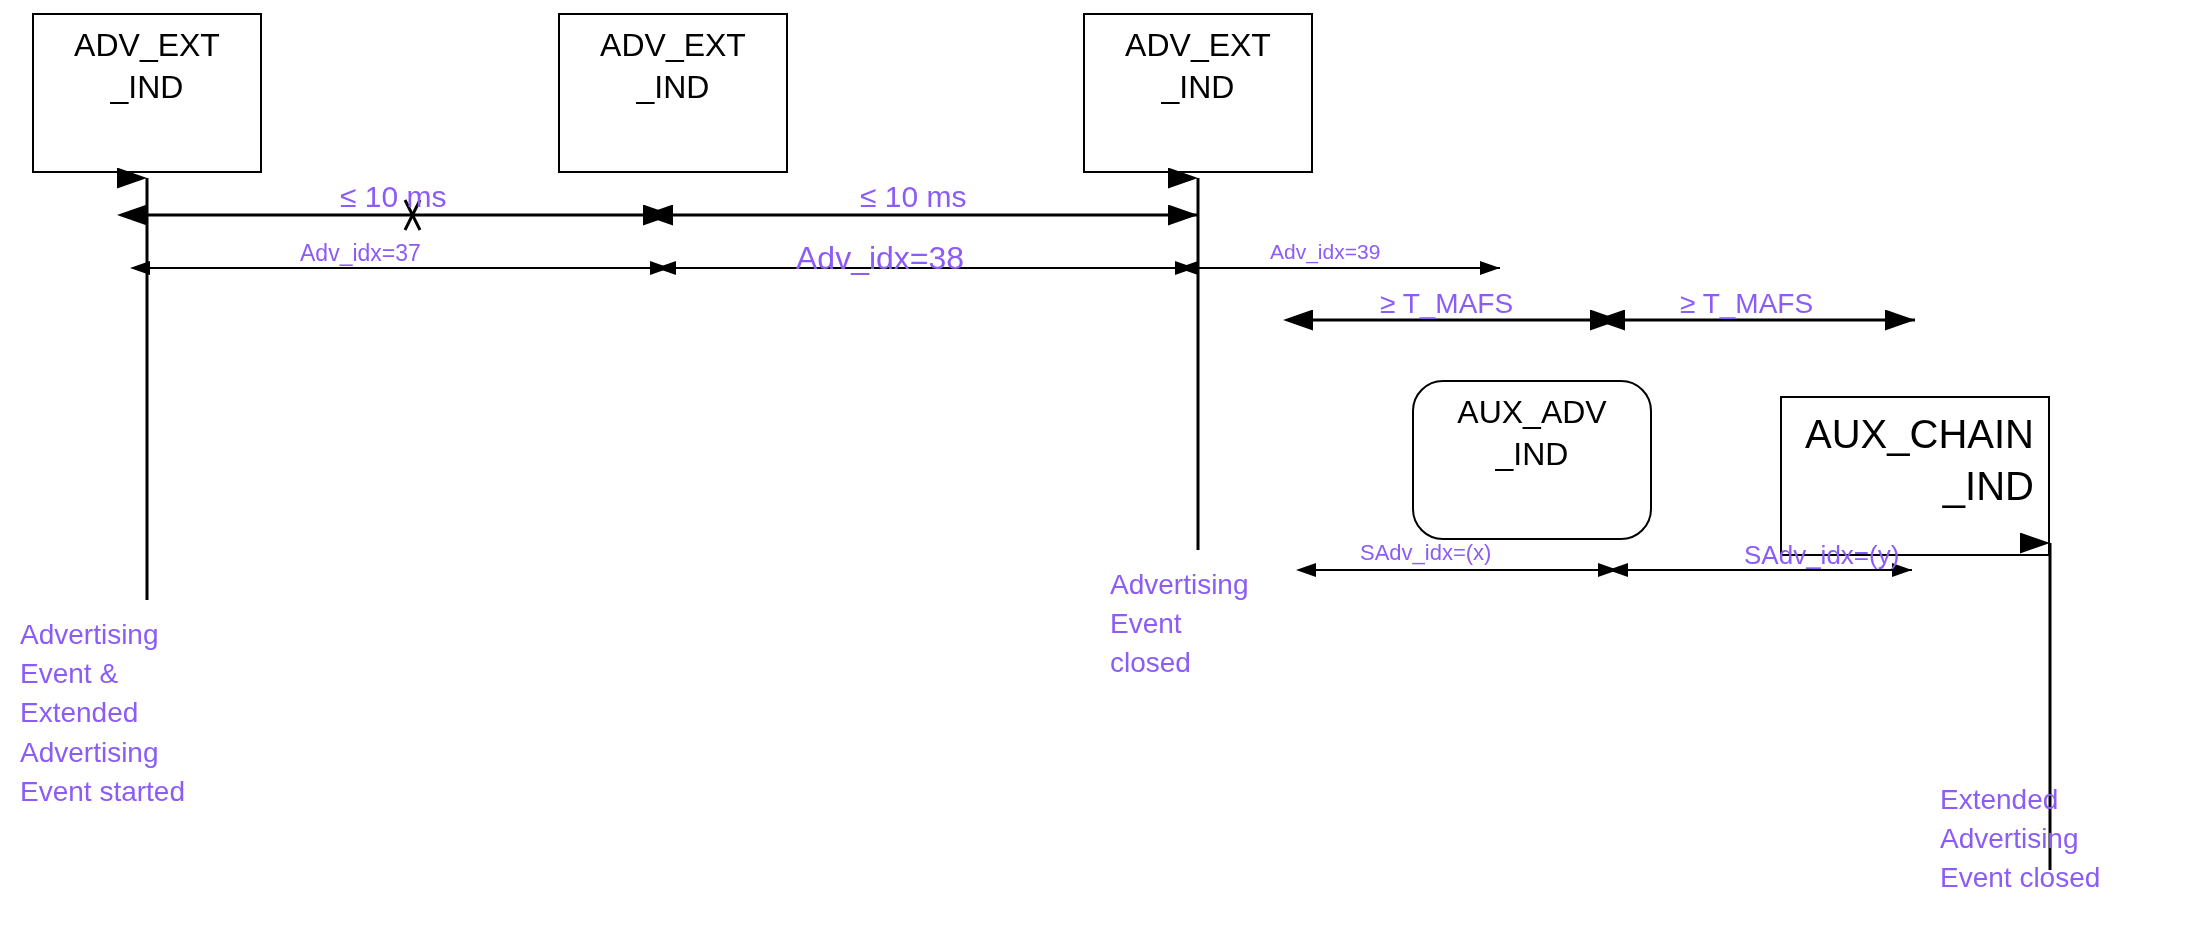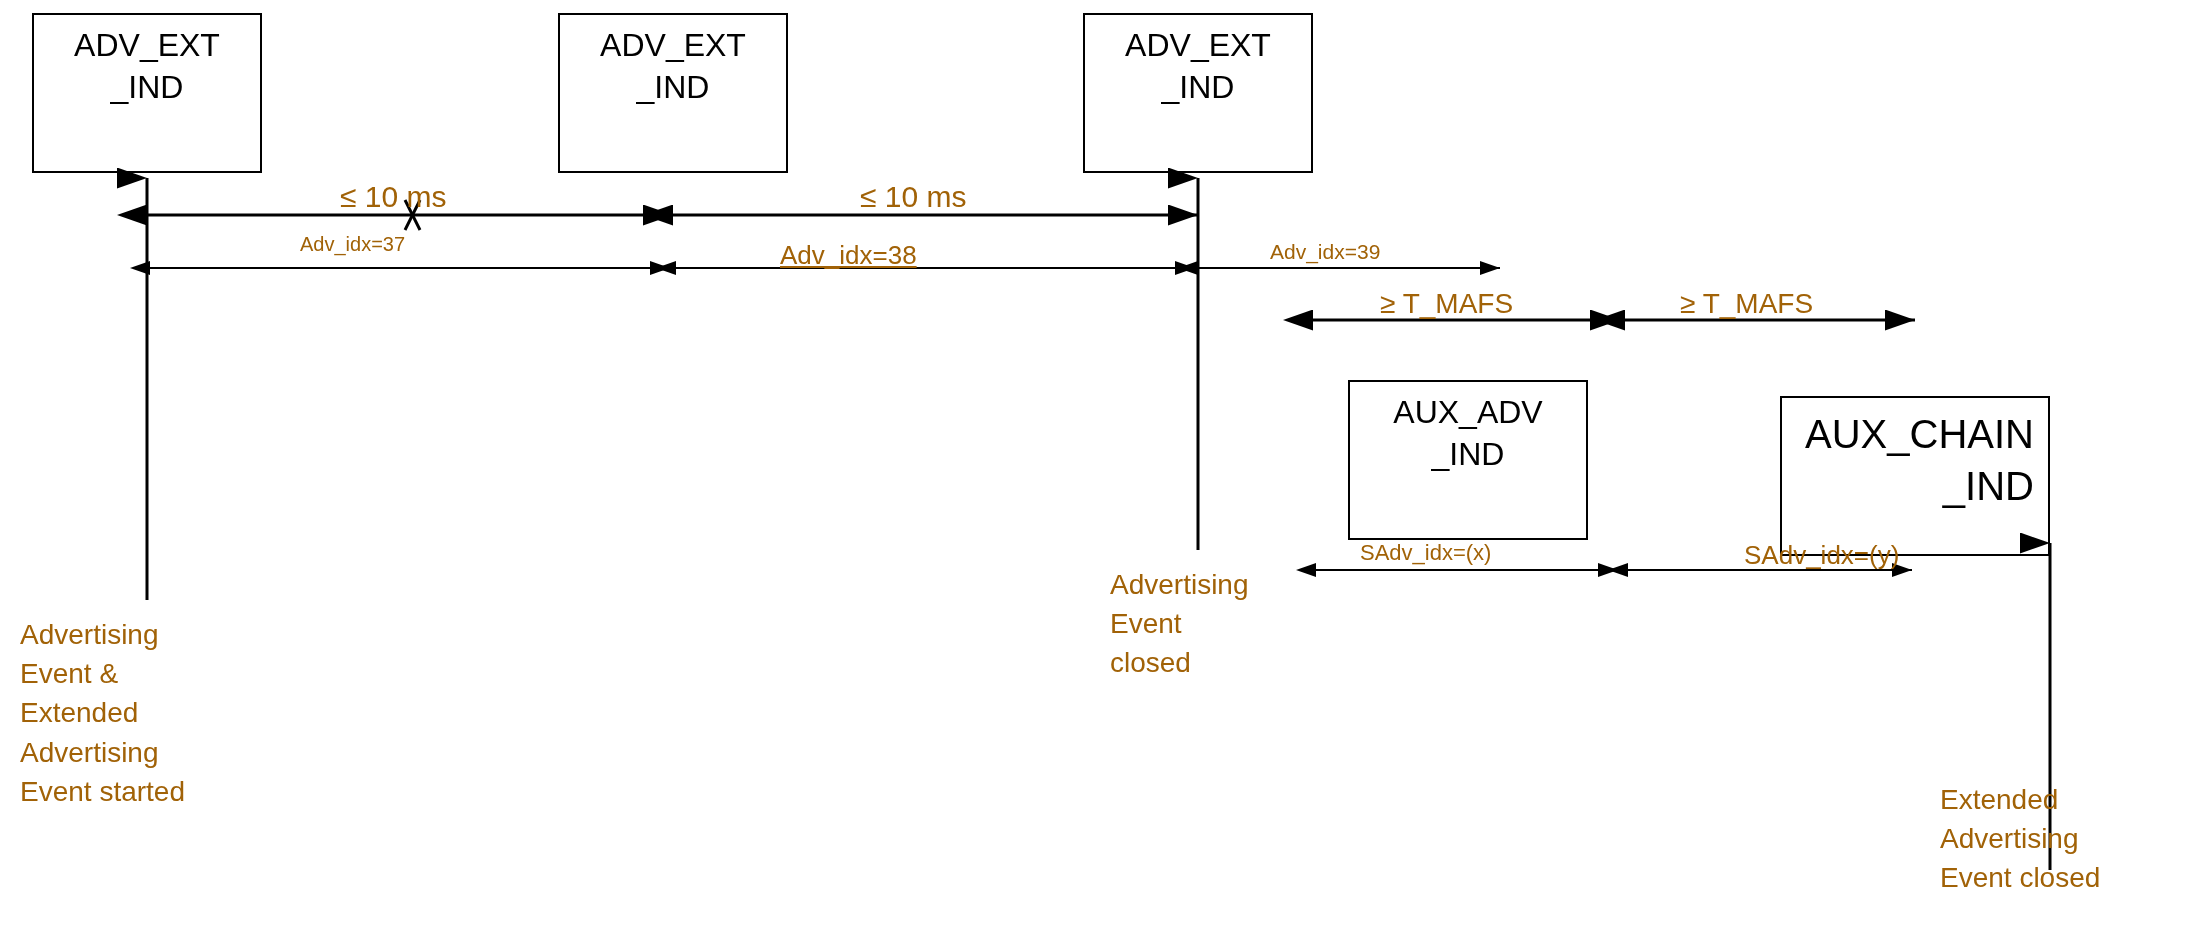--- a/index.html
+++ b/index.html
@@ -22,21 +22,21 @@
       background: #fff;
       text-align: center;
       font-size: 28px;
       font-weight: normal;
       padding: 10px 14px;
       line-height: 1.3;
     }
     .label {
       position: absolute;
       font-size: 26px;
-      color: #a16207;
+      color: #8b5cf6;
       white-space: nowrap;
     }
     svg.diagram-svg {
       position: absolute;
       top: 0;
       left: 0;
       width: 2192px;
       height: 933px;
       pointer-events: none;
     }
@@ -48,21 +48,21 @@
 
   <div class="box" style="left:32px; top:13px; width:230px; height:160px; font-size:32px;">
     ADV_EXT<br>_IND
   </div>
   <div class="box" style="left:558px; top:13px; width:230px; height:160px; font-size:32px;">
     ADV_EXT<br>_IND
   </div>
   <div class="box" style="left:1083px; top:13px; width:230px; height:160px; font-size:32px;">
     ADV_EXT<br>_IND
   </div>
-  <div class="box" style="left:1348px; top:380px; width:240px; height:160px; font-size:32px;">
+  <div class="box" style="left:1412px; top:380px; width:240px; height:160px; font-size:32px;border-radius:31px;">
     AUX_ADV<br>_IND
   </div>
   <div class="box" style="left:1780px; top:396px; width:270px; height:160px; font-size:40px;text-align:right;">
     AUX_CHAIN<br>_IND
   </div>
 
   <svg class="diagram-svg">
     <defs>
       <marker id="arrowhead-right" markerWidth="10" markerHeight="7" refX="10" refY="3.5" orient="auto">
         <polygon points="0 0, 10 3.5, 0 7" fill="#000"></polygon>
@@ -104,23 +104,23 @@
     <line x1="1628" y1="570" x2="1912" y2="570" stroke="#000" stroke-width="2" marker-start="url(#arrowhead-left)" marker-end="url(#arrowhead-right)"></line>
 
     <line x1="2050" y1="870" x2="2050" y2="543" stroke="#000" stroke-width="3" marker-end="url(#arrowhead-up2)"></line>
 
   </svg>
 
   <div class="label" style="left:340px; top:180px; font-size:30px;">≤ 10 ms</div>
 
   <div class="label" style="left:860px; top:180px; font-size:30px;">≤ 10 ms</div>
 
-  <div class="label" style="left:300px; top:233px; font-size:20px;">Adv_idx=37</div>
+  <div class="label" style="left:300px; top:240px; font-size:23px;">Adv_idx=37</div>
 
-  <div class="label" style="left:780px; top:240px; font-size:26px;text-decoration:underline;">Adv_idx=38</div>
+  <div class="label" style="left:796px; top:240px; font-size:32px;">Adv_idx=38</div>
 
   <div class="label" style="left:1270px; top:240px; font-size:21px;">Adv_idx=39</div>
 
   <div class="label" style="left:1380px; top:288px; font-size:28px;">≥ T_MAFS</div>
 
   <div class="label" style="left:1680px; top:288px; font-size:28px;">≥ T_MAFS</div>
 
   <div class="label" style="left:1360px; top:540px; font-size:22px;">SAdv_idx=(x)</div>
 
   <div class="label" style="left:1744px; top:540px; font-size:26px;">SAdv_idx=(y)</div>

